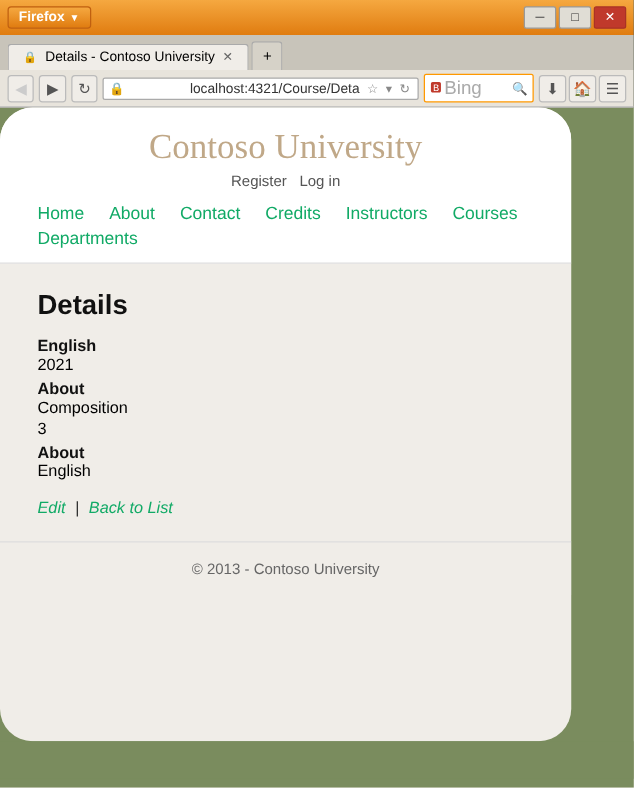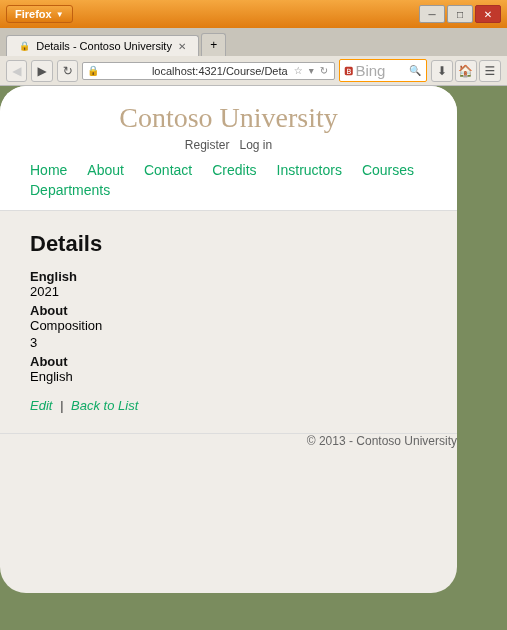--- a/index.html
+++ b/index.html
@@ -108,21 +108,22 @@
 
     .field-label { font-size: 13px; font-weight: bold; color: #111; margin-top: 4px; }
     .field-value { font-size: 13px; color: #000000; margin-bottom: 2px; }
 
     .action-links { margin-top: 14px; font-size: 13px; font-style: italic; }
     .action-links a { color: #1a6; text-decoration: none; }
     .separator { color: #333; margin: 0 4px; }
 
     .page-footer {
       background: #f0ede8;
-      text-align: right;
+      text-align: center;
+      padding: 14px;
       font-size: 12px;
       color: #666;
       border-top: 1px solid #ddd;
     }
 
     .bottom-area {
       background: #7a8c5e;
       height: 30px;
     }
   </style>

